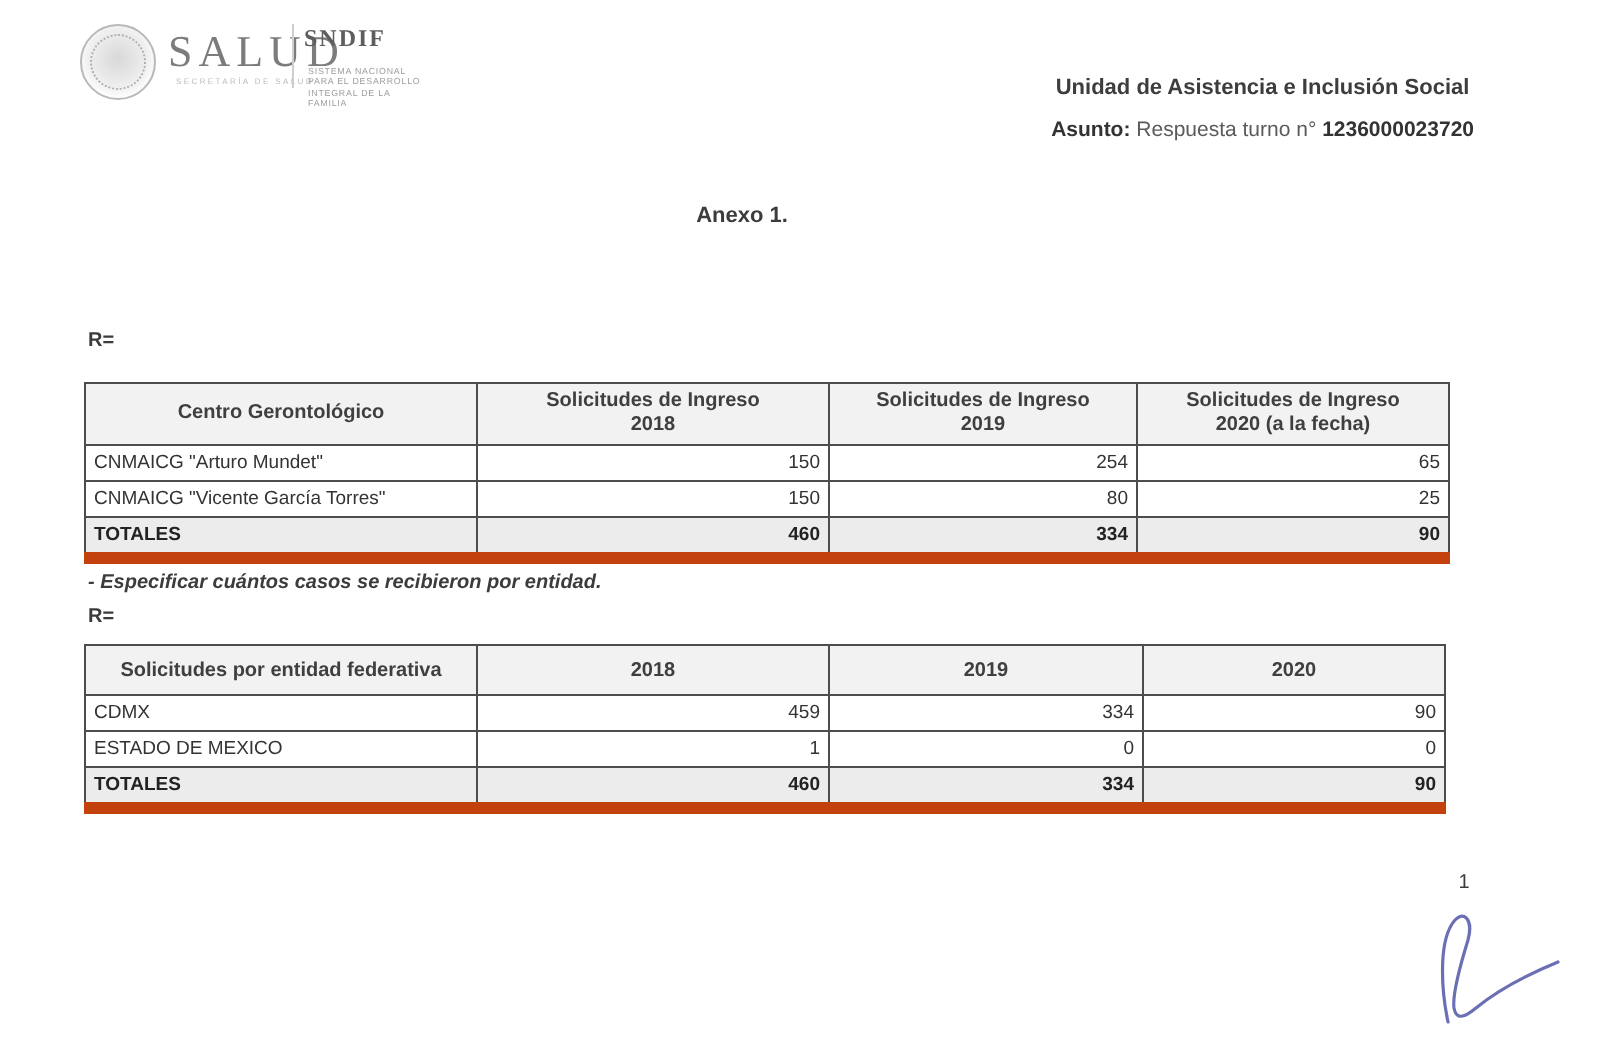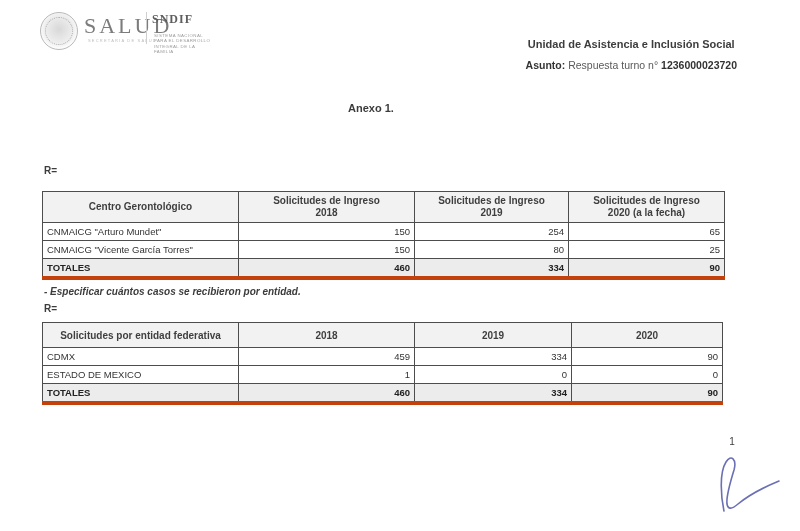--- a/index.html
+++ b/index.html
@@ -71,21 +71,21 @@
   table.doc th {
     background:#f2f2f2; font-size:10px; font-weight:bold; color:#3f3f3f;
     text-align:center; vertical-align:middle; padding:2px 2px;
   }
   .t1 th { height:26px; }
   .t2 th { height:20px; }
   table.doc td { font-size:9.5px; color:#333; height:15px; padding:1px 4px; }
   td.lbl { text-align:left; }
   td.num { text-align:right; }
   tr.totals td { background:#ececec; font-weight:bold; color:#222; }
-  tr.totals td { border-bottom:4px solid #c2410c; }
+  tr.totals td { border-bottom:6px solid #c2410c; }
   .hdr-l1, .hdr-l2 { display:block; line-height:12px; }
   
   .page-number { position:absolute; left:722px; top:436px; width:20px; text-align:center;
     font-size:10px; color:#3c3c3c; }
   .signature { position:absolute; left:692px; top:453px; }
 </style>
 </head>
 <body>
 
 <div class="page">

